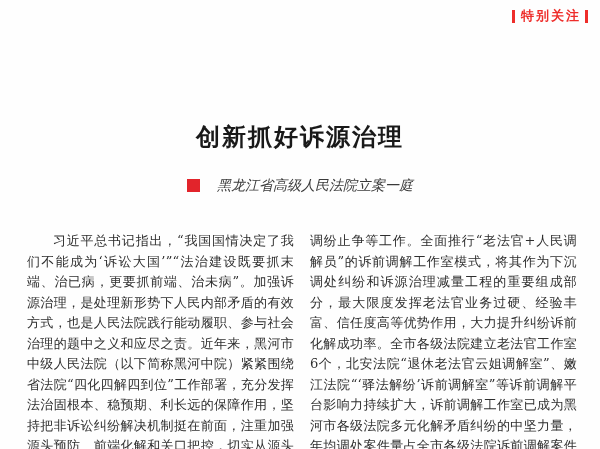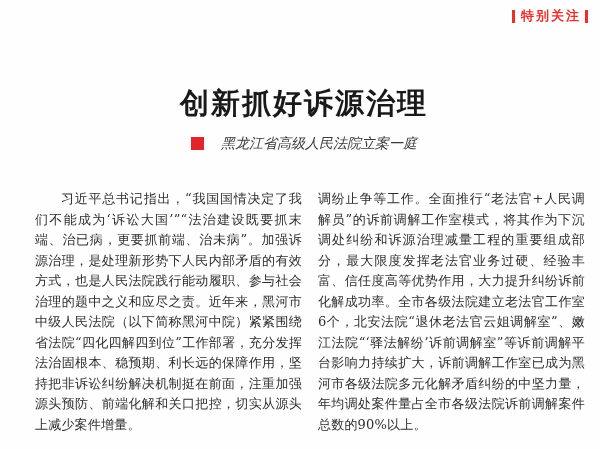--- a/index.html
+++ b/index.html
@@ -5,21 +5,20 @@
   * { margin: 0; padding: 0; box-sizing: border-box; }
   html, body { background: #ffffff; }
   .page {
     position: relative;
     width: 600px;
     height: 449px;
     background: #fefefe;
     overflow: hidden;
     font-family: "DejaVu Serif", "Liberation Serif", serif;
     color: #2e2e2e;
-    padding-left: 8px;
   }
   
   .focus-tag {
     position: absolute;
     top: 7px;
     right: 12px;
     display: flex;
     align-items: center;
     color: #ee2d2a;
     font-family: "Liberation Sans", "DejaVu Sans", sans-serif;
@@ -30,31 +29,31 @@
   .tag-bar {
     display: inline-block;
     width: 3px;
     height: 13px;
     background: #ee2d2a;
   }
   .tag-bar.left  { margin-right: 6px; }
   .tag-bar.right { margin-left: 4px; }
   
   .article-title {
-    margin-top: 84px;
+    margin-top: 118px;
     text-align: center;
-    font-size: 29px;
+    font-size: 24px;
     line-height: 38px;
     font-weight: bold;
     letter-spacing: 2px;
     color: #191919;
   }
   
   .byline {
-    margin-top: 12px;
+    margin-top: 20px;
     display: flex;
     justify-content: center;
     align-items: center;
     font-size: 14px;
     line-height: 18px;
     font-style: italic;
     color: #3a3a3a;
   }
   .byline-marker {
     width: 13px;

